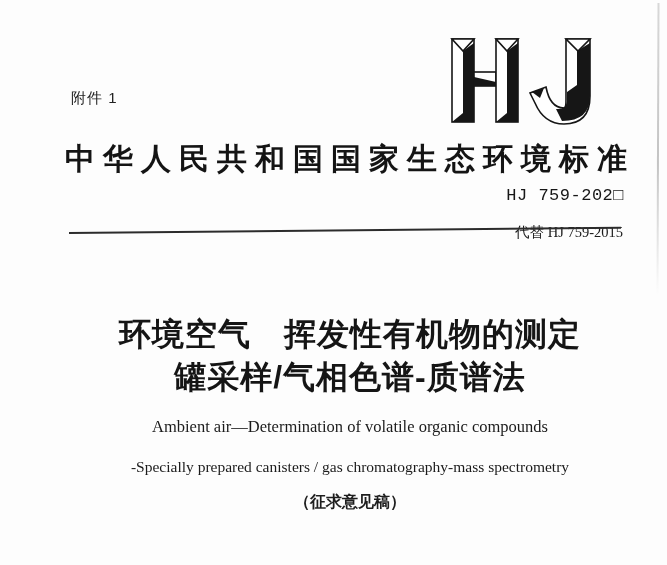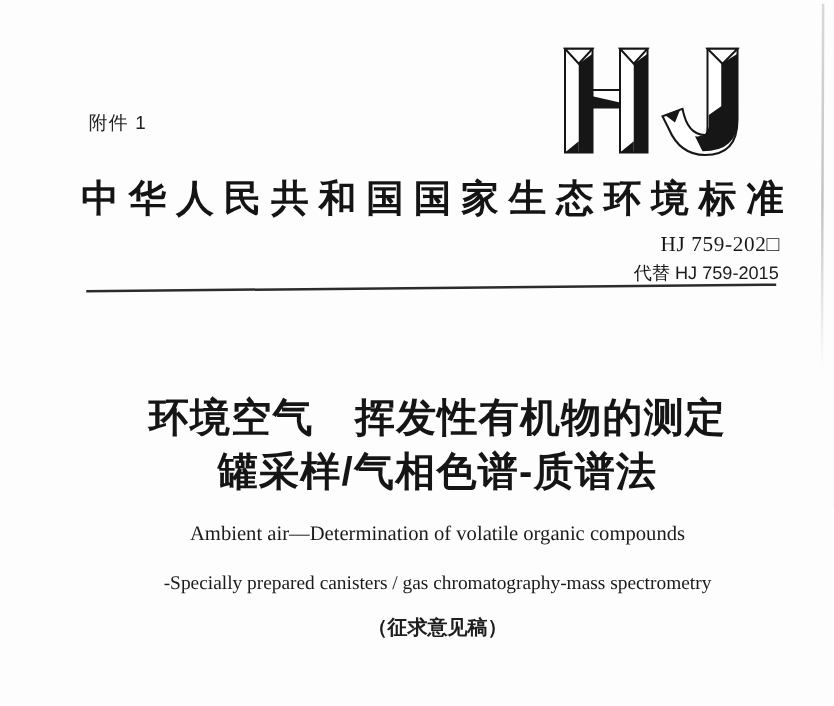--- a/index.html
+++ b/index.html
@@ -40,29 +40,29 @@
     font-weight: 700;
     font-size: 30px;
     letter-spacing: 8px;
     color: #141414;
     white-space: nowrap;
   }
 
   .std-number {
     right: 55px; top: 186px;
     font-size: 17px;
-    font-family: Liberation Serif, serif;
+    font-family: Liberation Mono, monospace;
     letter-spacing: 0.5px;
     color: #171717;
   }
 
   .replaces-note {
-    right: 56px; top: 209px;
+    right: 56px; top: 223px;
     font-size: 14.5px;
-    font-family: Liberation Sans, sans-serif;
+    font-family: Liberation Serif, serif;
     color: #1a1a1a;
   }
 
   .title-divider {
     left: 69px; top: 232px;
     width: 552px; height: 0;
     border-top: 2.4px solid #2c2c2c;
     transform: rotate(-0.55deg);
     transform-origin: left center;
   }

